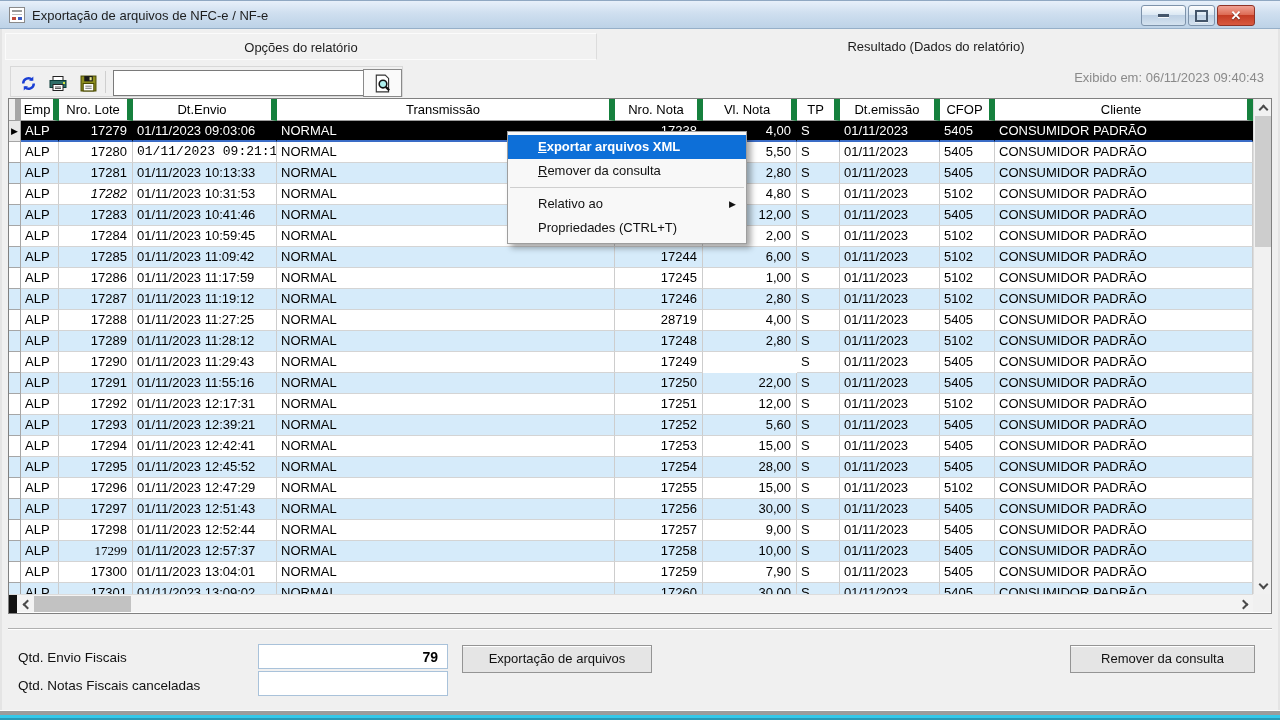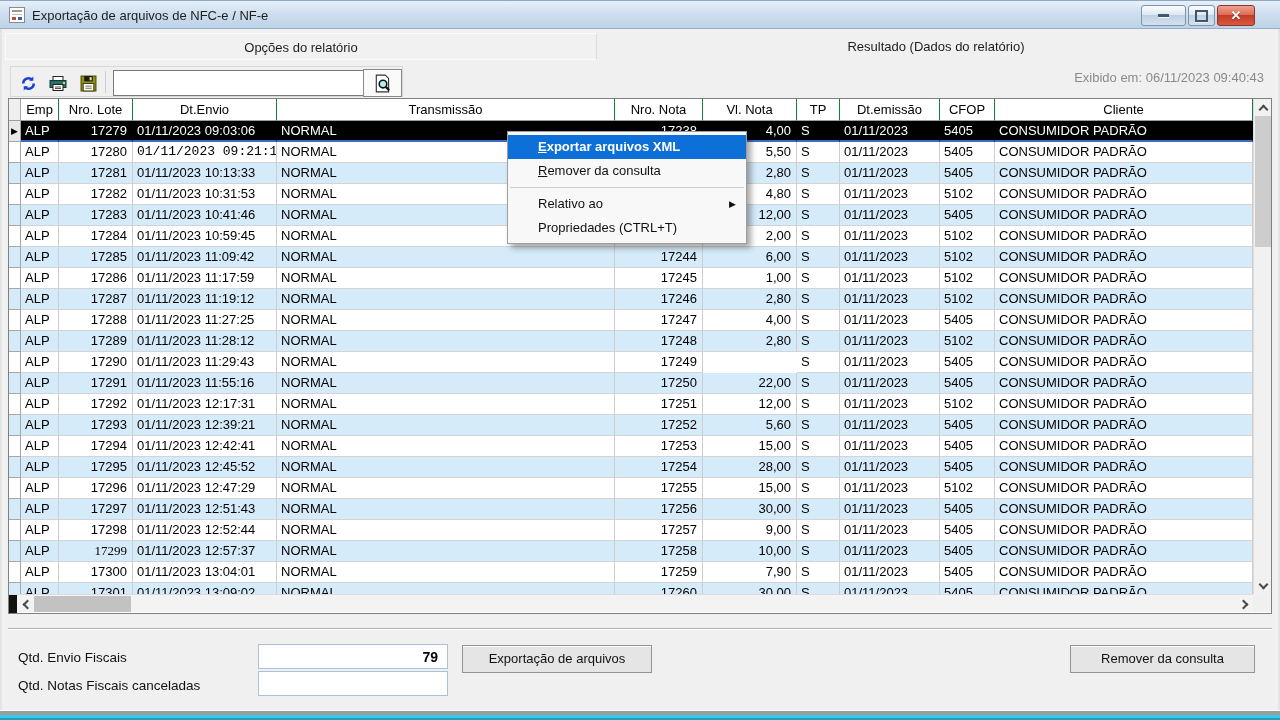--- a/index.html
+++ b/index.html
@@ -38,21 +38,21 @@
   #tb-sep{position:absolute;left:94px;top:4px;width:1px;height:22px;background:#cfcfcf;}
   #filter-input{position:absolute;left:102px;top:3px;width:246px;height:24px;border:1px solid #7a7a7a;
     background:#fff;font-size:13px;padding:0 4px;font-family:"Liberation Sans",sans-serif;}
   #preview-btn{position:absolute;left:352px;top:2px;width:37px;height:26px;border:1px solid #8a8a8a;
     background:#fafafa;display:flex;align-items:center;justify-content:center;}
   #status-shown{left:900px;top:70px;width:364px;text-align:right;font-size:13px;color:#8a8a8a;}
   
   #grid{left:8px;top:98px;width:1264px;height:516px;border:1px solid #808080;background:#fff;}
   #ghead{left:0;top:0;width:1244px;height:22px;display:flex;background:#fff;}
   .hcell{box-sizing:border-box;height:22px;line-height:21px;font-size:13px;color:#000;text-align:center;
-    border-right:1px solid #15803d;border-bottom:1px solid #9d9d9d;background:#fff;overflow:hidden;white-space:nowrap;}
+    border-right:6px solid #15803d;border-bottom:1px solid #9d9d9d;background:#fff;overflow:hidden;white-space:nowrap;}
   .hcell.ind{background:#efefef;border-right-color:#a6a6a6;}
   #grows{left:0;top:22px;width:1244px;height:473px;overflow:hidden;}
   .grow{display:flex;width:1244px;height:21px;}
   .cell{box-sizing:border-box;height:21px;line-height:19px;font-size:13px;color:#000;
     border-right:1px solid #cdcdcd;border-bottom:1px solid #d4d4d4;overflow:hidden;white-space:nowrap;}
   .grow.blue .cell{background:#d6ebfa;}
   .grow.white .cell{background:#fff;}
   .cell.ind{background:#e8e8e8;border-right:1px solid #a6a6a6;border-bottom:1px solid #a6a6a6;
     text-align:center;font-size:9px;line-height:20px;color:#000;}
   .grow.sel .cell{background:#000;color:#fff;border-right-color:#000;border-bottom:2px solid #3a6cc6;}
@@ -208,21 +208,21 @@
         <div class="cell ar" style="width: 88px;">17240</div>
         <div class="cell ar" style="width: 94px;">2,80</div>
         <div class="cell al" style="width: 43px;">S</div>
         <div class="cell al" style="width: 100px;">01/11/2023</div>
         <div class="cell al" style="width: 55px;">5405</div>
         <div class="cell al" style="width: 258px;">CONSUMIDOR PADRÃO</div>
       </div>
       <div class="grow white">
         <div class="cell ind" style="width: 12px;"></div>
         <div class="cell al" style="width: 38px;">ALP</div>
-        <div class="cell ar" style="width: 74px;">17282</div>
+        <div class="cell ar" style="width: 74px; font-style: italic;">17282</div>
         <div class="cell al" style="width: 144px;">01/11/2023 10:31:53</div>
         <div class="cell al" style="width: 338px;">NORMAL</div>
         <div class="cell ar" style="width: 88px;">17241</div>
         <div class="cell ar" style="width: 94px;">4,80</div>
         <div class="cell al" style="width: 43px;">S</div>
         <div class="cell al" style="width: 100px;">01/11/2023</div>
         <div class="cell al" style="width: 55px;">5102</div>
         <div class="cell al" style="width: 258px;">CONSUMIDOR PADRÃO</div>
       </div>
       <div class="grow blue">
@@ -289,21 +289,21 @@
         <div class="cell al" style="width: 100px;">01/11/2023</div>
         <div class="cell al" style="width: 55px;">5102</div>
         <div class="cell al" style="width: 258px;">CONSUMIDOR PADRÃO</div>
       </div>
       <div class="grow white">
         <div class="cell ind" style="width: 12px;"></div>
         <div class="cell al" style="width: 38px;">ALP</div>
         <div class="cell ar" style="width: 74px;">17288</div>
         <div class="cell al" style="width: 144px;">01/11/2023 11:27:25</div>
         <div class="cell al" style="width: 338px;">NORMAL</div>
-        <div class="cell ar" style="width: 88px;">17247</div>
+        <div class="cell ar" style="width: 88px;">28719</div>
         <div class="cell ar" style="width: 94px;">4,00</div>
         <div class="cell al" style="width: 43px;">S</div>
         <div class="cell al" style="width: 100px;">01/11/2023</div>
         <div class="cell al" style="width: 55px;">5405</div>
         <div class="cell al" style="width: 258px;">CONSUMIDOR PADRÃO</div>
       </div>
       <div class="grow blue">
         <div class="cell ind" style="width: 12px;"></div>
         <div class="cell al" style="width: 38px;">ALP</div>
         <div class="cell ar" style="width: 74px;">17289</div>

